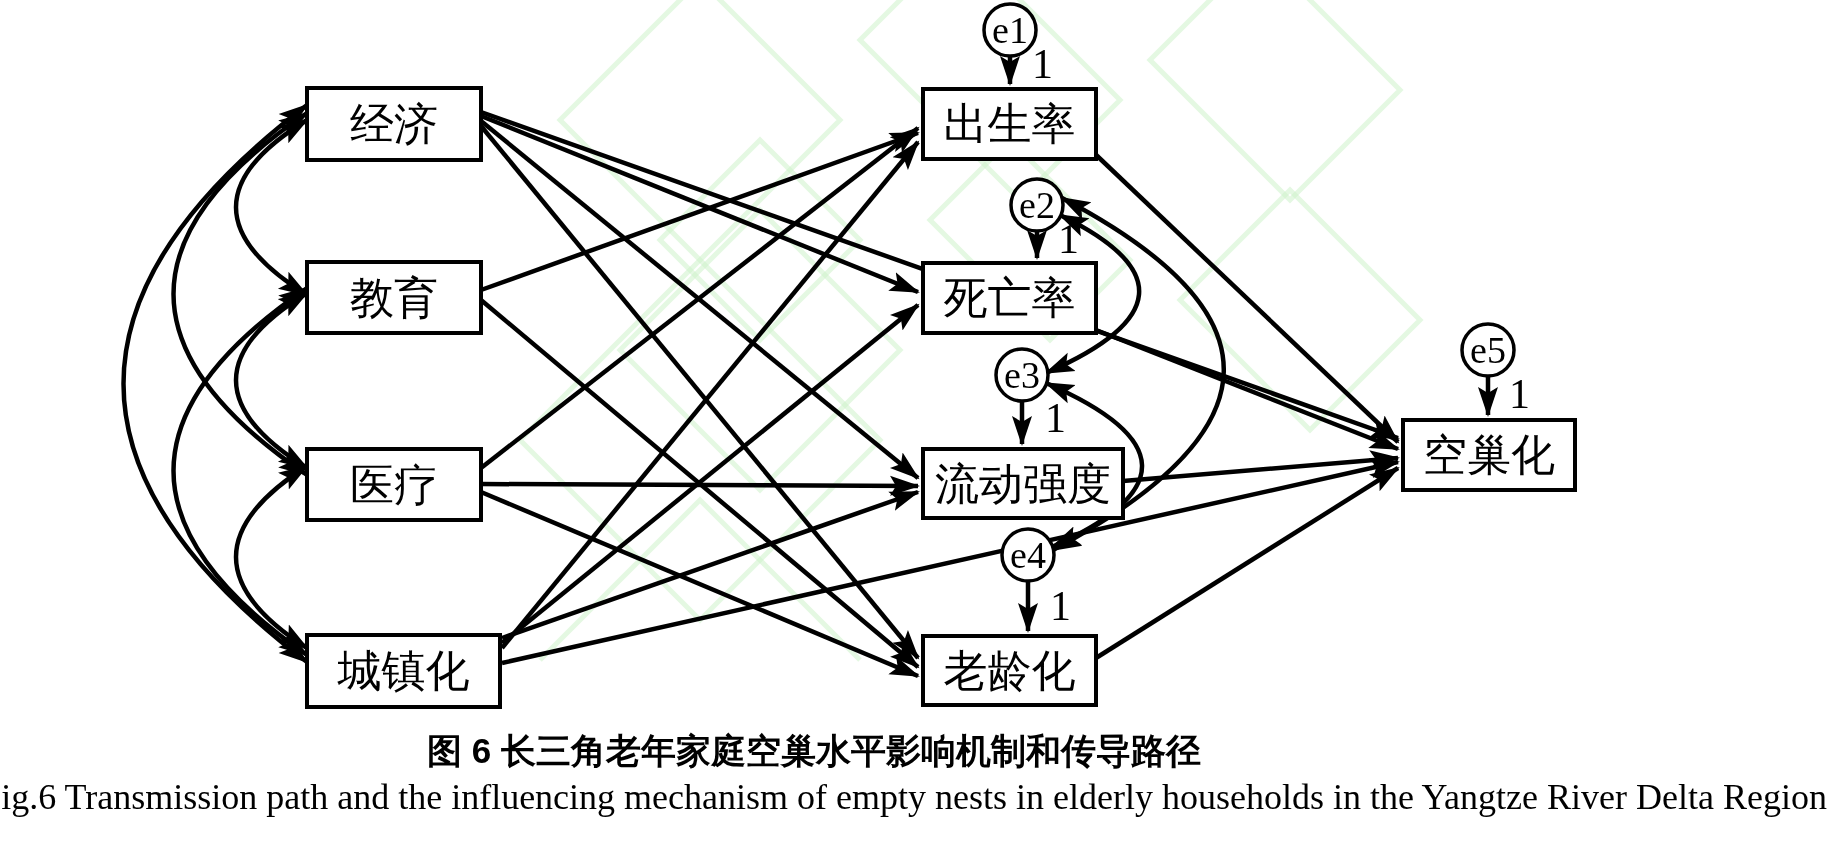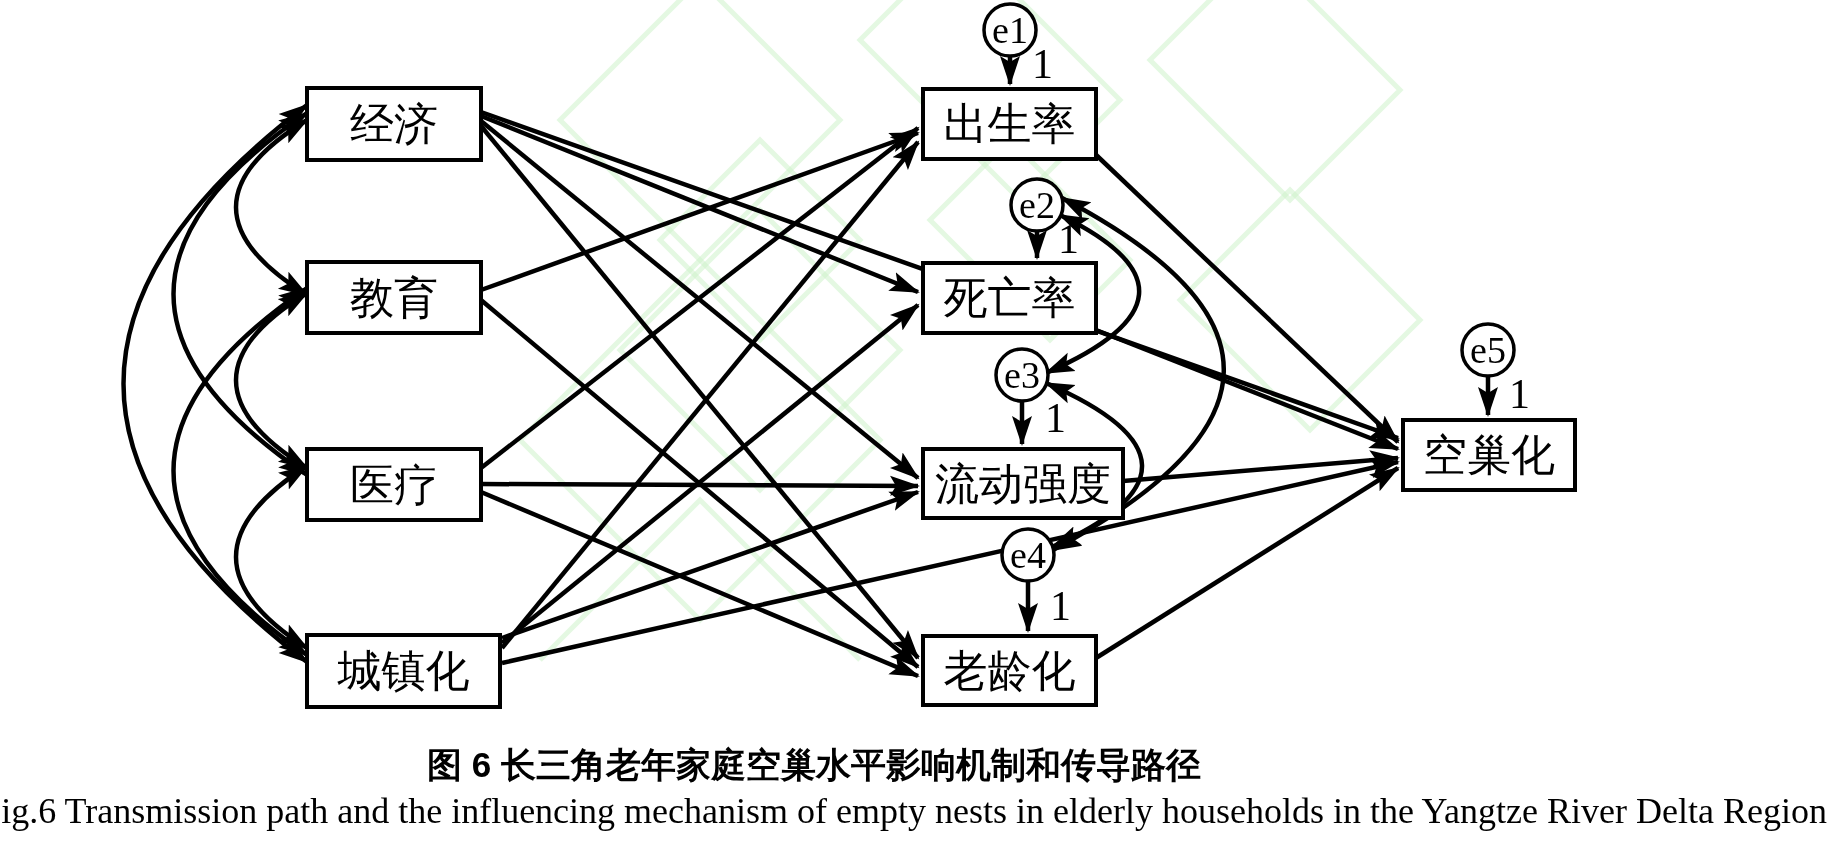--- a/index.html
+++ b/index.html
@@ -1,19 +1,19 @@
 <!DOCTYPE html>
 <html><head>
 <meta charset="utf-8">
 <style>
   html,body{margin:0;padding:0;background:#ffffff;}
   #page{position:relative;width:1848px;height:842px;background:#ffffff;overflow:hidden;
         font-family:"Liberation Serif",serif;}
   #diagram{position:absolute;left:0;top:0;}
-  .captions{position:absolute;left:0;top:728px;width:1848px;text-align:center;color:#000;margin-top:14px;}
+  .captions{position:absolute;left:0;top:728px;width:1848px;text-align:center;color:#000;}
   .caption-zh{font-family:"Liberation Sans","DejaVu Sans",sans-serif;font-weight:bold;
               font-size:35px;line-height:46px;transform:translateX(-110px);}
   .caption-en{font-family:"Liberation Serif","DejaVu Serif",serif;font-size:36px;
               line-height:46px;transform:translateX(-20px);}
   svg text{font-family:"Liberation Serif","DejaVu Serif",serif;fill:#000;}
 </style>
 </head>
 <body>
 
 <div id="page">

